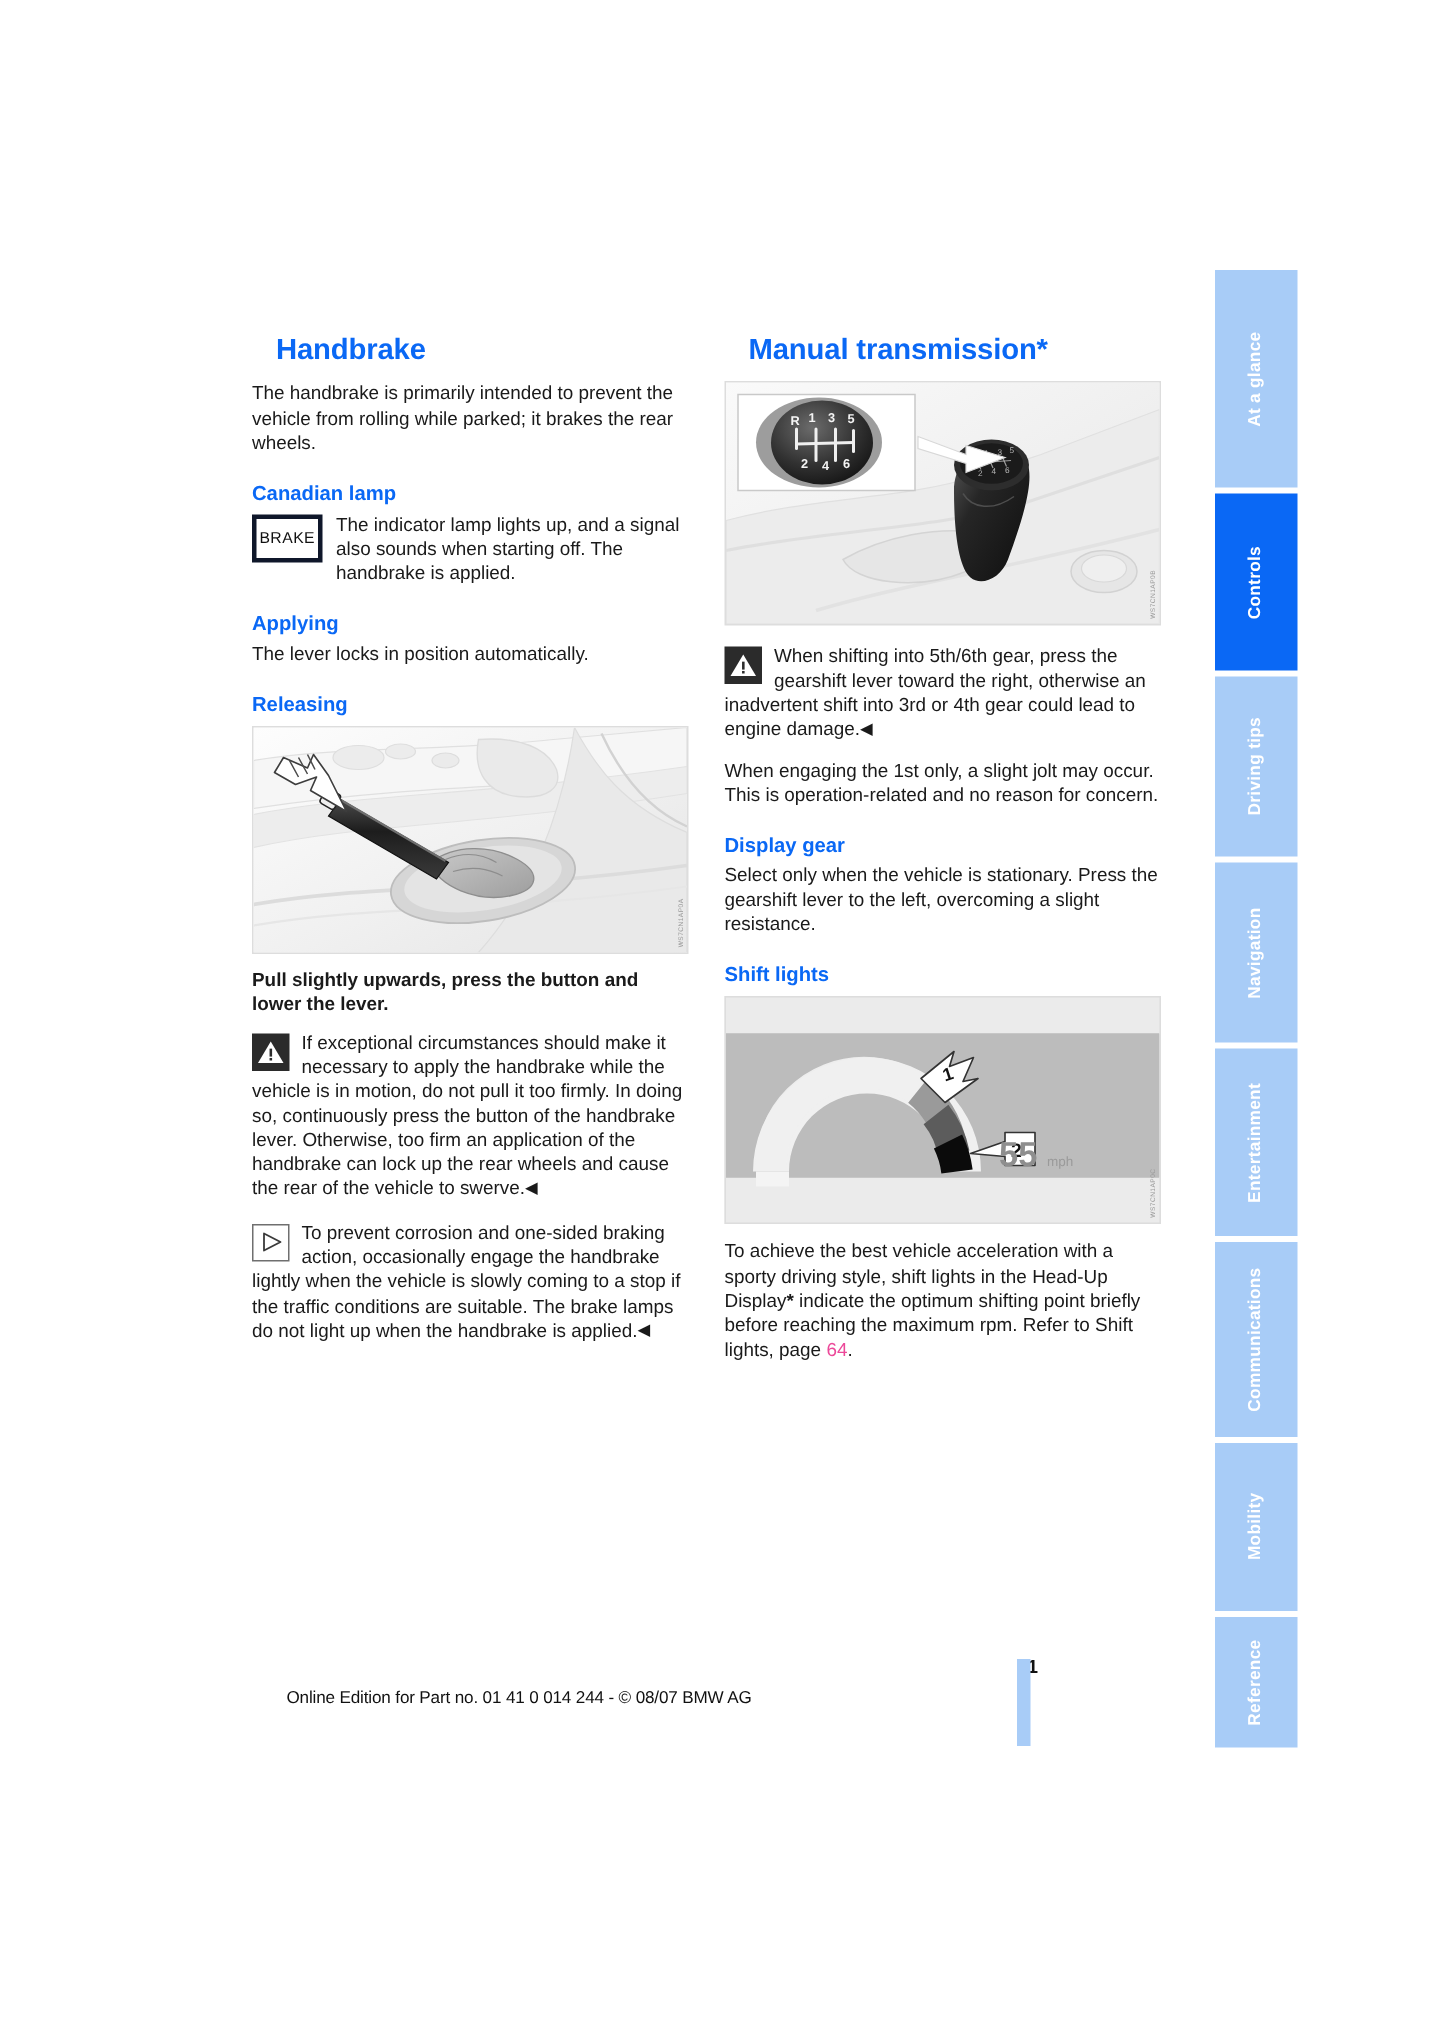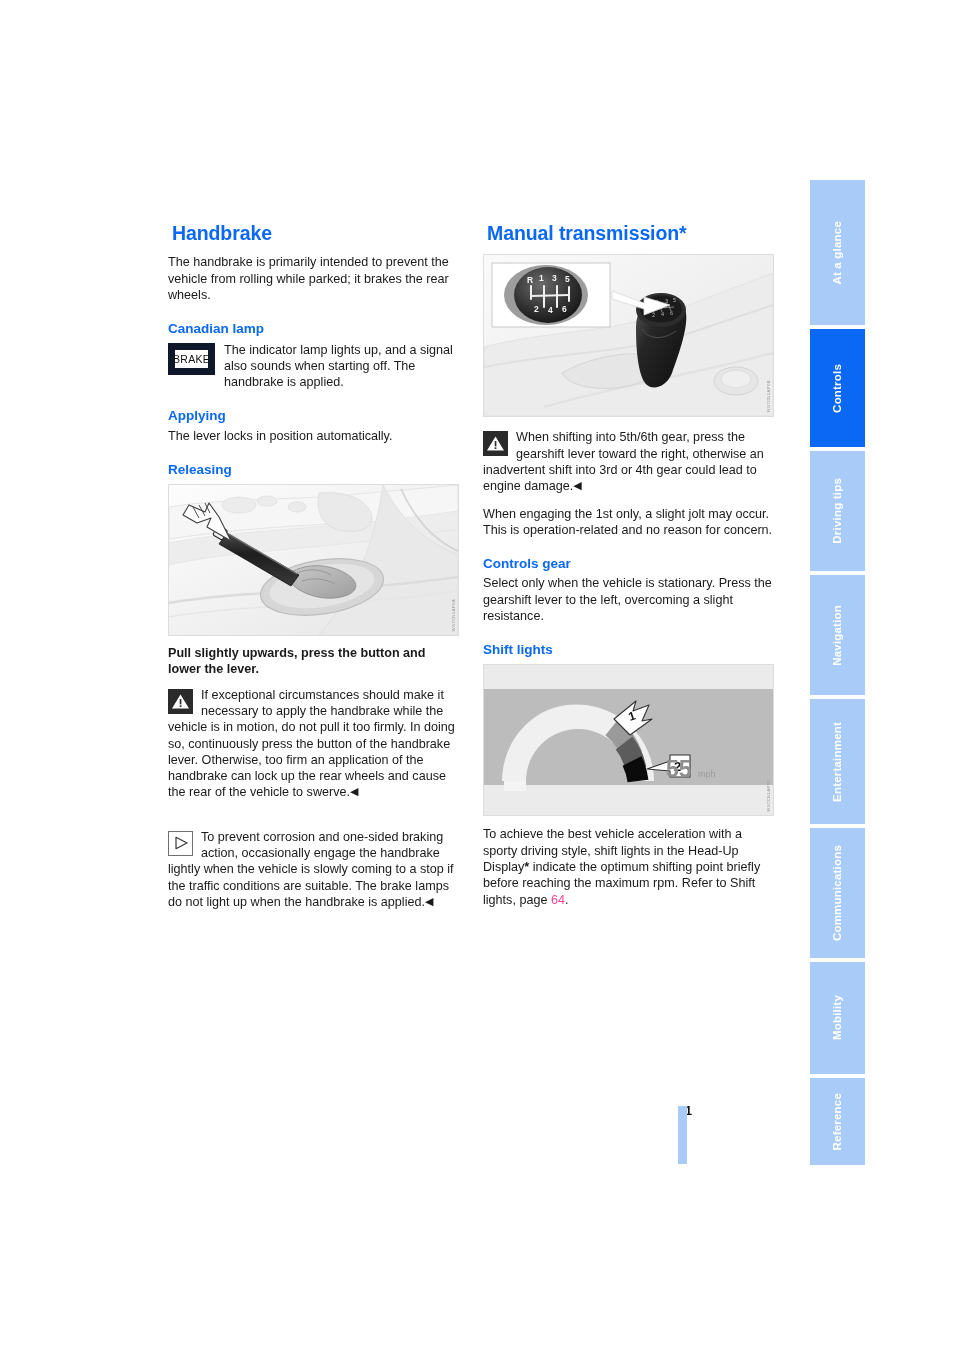--- a/index.html
+++ b/index.html
@@ -31,39 +31,39 @@
   }
   .tab.active{background:#0a68f5;color:#ffffff;}
 
   
   .col{position:absolute;top:222px;width:291px;}
   .col-left{left:168px;}
   .col-right{left:483px;}
 
   h1.sec{
     color:#0a68f5;font-size:19.5px;font-weight:bold;
-    margin:0 0 10px 4px;line-height:1.15;letter-spacing:-.1px;
+    margin:0 0 10px 16px;line-height:1.15;letter-spacing:-.1px;
   }
   h2.sub{
     color:#0a68f5;font-size:13.5px;font-weight:bold;
     margin:18px 0 3px 0;line-height:1.2;
   }
   p{
     margin:0 0 9px 0;
     font-size:12.6px;line-height:16.3px;
     text-align:left;
   }
 
   
   .iconrow{position:relative;min-height:34px;margin-bottom:4px;}
   .iconrow .ic{position:absolute;left:0;top:1px;}
   .iconrow .tx{font-size:12.6px;line-height:16.3px;}
 
   .ic-brake{
-    width:47px;height:32px;border:7px solid #0f172a;
+    width:47px;height:32px;border:3px solid #0f172a;
     background:#ffffff;box-sizing:border-box;
     display:flex;align-items:center;justify-content:center;
     font-size:10.5px;font-weight:normal;letter-spacing:.3px;color:#111;
     font-family:"Liberation Sans",sans-serif;
   }
   .ic-canbrake{
     width:47px;height:32px;border:1px solid #8d8d8d;
     background:#ffffff;box-sizing:border-box;
     display:flex;align-items:center;justify-content:center;
   }
@@ -222,21 +222,21 @@
       <span class="sq warn">
         <svg width="19" height="17" viewBox="0 0 19 17" aria-hidden="true">
           <path d="M9.5 1.4 L18 15.6 L1 15.6 Z" fill="#ffffff"></path>
           <rect x="8.7" y="6.1" width="1.7" height="5.3" fill="#2b2b2b"></rect>
           <rect x="8.7" y="12.3" width="1.7" height="1.7" fill="#2b2b2b"></rect>
         </svg>
       </span>
       <span>If exceptional circumstances should make it necessary to apply the handbrake while the vehicle is in motion, do not pull it too firmly. In doing so, continuously press the button of the handbrake lever. Otherwise, too firm an application of the handbrake can lock up the rear wheels and cause the rear of the vehicle to swerve.</span><span class="endmark">◀</span>
     </div>
 
-    <div class="noteblock" style="margin-top:28px;">
+    <div class="noteblock" style="margin-top:13px;">
       <span class="sq tip">
         <svg width="18" height="16" viewBox="0 0 18 16" aria-hidden="true">
           <path d="M4 2.3 L15 8 L4 13.7 Z" fill="none" stroke="#3a3a3a" stroke-width="1.2" stroke-linejoin="round"></path>
         </svg>
       </span>
       <span>To prevent corrosion and one-sided braking action, occasionally engage the handbrake lightly when the vehicle is slowly coming to a stop if the traffic conditions are suitable. The brake lamps do not light up when the handbrake is applied.</span><span class="endmark">◀</span>
     </div>
 
   </div>
 
@@ -318,21 +318,21 @@
           <path d="M9.5 1.4 L18 15.6 L1 15.6 Z" fill="#ffffff"></path>
           <rect x="8.7" y="6.1" width="1.7" height="5.3" fill="#2b2b2b"></rect>
           <rect x="8.7" y="12.3" width="1.7" height="1.7" fill="#2b2b2b"></rect>
         </svg>
       </span>
       <span>When shifting into 5th/6th gear, press the gearshift lever toward the right, otherwise an inadvertent shift into 3rd or 4th gear could lead to engine damage.</span><span class="endmark">◀</span>
     </div>
 
     <p style="margin-top:11px;">When engaging the 1st only, a slight jolt may occur. This is operation-related and no reason for concern.</p>
 
-    <h2 class="sub">Controls gear</h2>
+    <h2 class="sub">Display gear</h2>
     <p>Select only when the vehicle is stationary. Press the gearshift lever to the left, overcoming a slight resistance.</p>
 
     <h2 class="sub">Shift lights</h2>
 
     <div class="fig fig-sl" style="margin-top:6px;">
       <svg width="289" height="150" viewBox="0 0 289 150" aria-hidden="true">
         <defs>
           <linearGradient id="arcGrad" x1="0" y1="0" x2="1" y2="0">
             <stop offset="0%" stop-color="#fbfbfb"></stop>
             <stop offset="70%" stop-color="#f0f0f0"></stop>
@@ -370,15 +370,16 @@
         </g>
       </svg>
       <span class="figcred">WS7CN1AP0C</span>
     </div>
 
     <p style="margin-top:10px;"><span>To achieve the best vehicle acceleration with a sporty driving style, shift lights in the Head-Up Display</span><span class="star">*</span><span> indicate the optimum shifting point briefly before reaching the maximum rpm. Refer to Shift lights, page </span><span class="link">64</span><span>.</span></p>
 
   </div>
 
   <div class="pageno">61</div>
+  <div class="footline">Online Edition for Part no. 01 41 0 014 244 - © 08/07 BMW AG</div>
   <div class="pagebar"></div>
 
 </div>
 
 </body></html>

